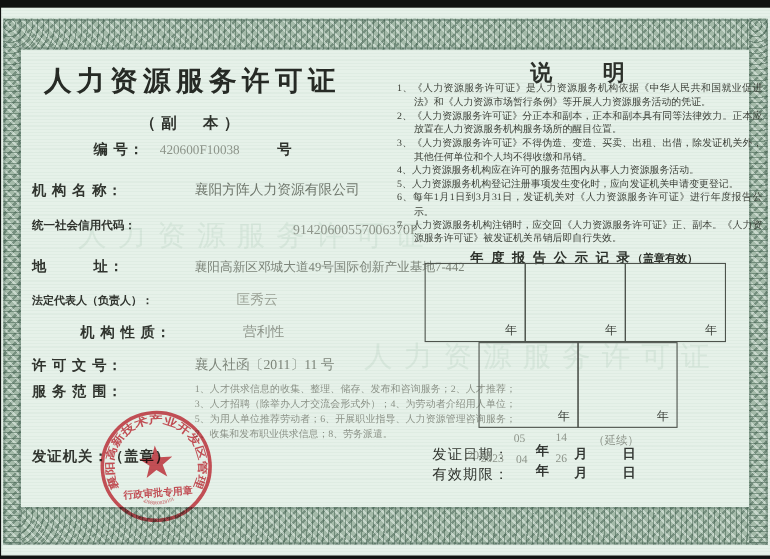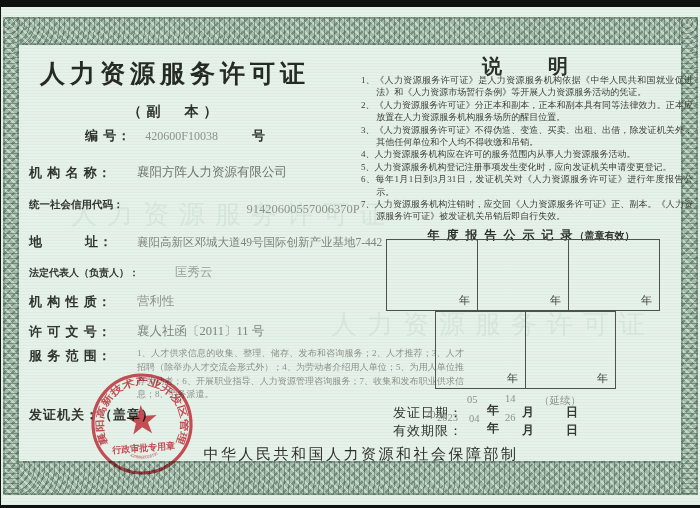--- a/index.html
+++ b/index.html
@@ -26,30 +26,30 @@
   
   .title{position:absolute;left:28px;top:50px;width:292px;text-align:center;
          font-size:25px;font-weight:bold;letter-spacing:5px;color:#262a25;white-space:nowrap;}
   .subtitle{position:absolute;left:28px;top:96px;width:292px;text-align:center;
             font-size:14px;font-weight:bold;letter-spacing:5px;color:#2e322c;}
   .serial{position:absolute;left:84px;top:120px;font-size:13px;color:#2e322c;white-space:nowrap;}
   .serial .slabel{font-weight:bold;letter-spacing:1px;}
   .serial .svalue{margin-left:14px;font-size:12px;color:#8d948a;}
   .serial .ssuffix{margin-left:34px;font-weight:bold;}
 
-  .frow{position:absolute;left:28px;width:440px;display:flex;align-items:flex-start;}
+  .frow{position:absolute;left:28px;width:440px;display:flex;align-items:flex-start;gap:40px;}
   .flabel{flex:0 0 108px;font-weight:bold;font-size:13px;letter-spacing:1px;color:#30342e;white-space:nowrap;}
   .fvalue{font-size:12.5px;color:#6e766b;white-space:nowrap;}
   .fr1{top:157px;}
   .fr2{top:189px;}  .fr2 .flabel{font-size:10.5px;letter-spacing:0;padding-top:2px;}
                     .fr2 .fvalue{flex:1;text-align:center;color:#8d948a;padding-top:6px;}
   .fr3{top:226px;}  .fr3 .fvalue{font-size:11.5px;color:#7d857a;padding-top:2px;}
   .fr4{top:257px;}  .fr4 .flabel{font-size:10px;letter-spacing:0;padding-top:2px;}
                     .fr4 .fvalue{color:#99a094;padding-left:36px;}
-  .fr5{top:286px;}  .fr5 .fvalue{color:#8d948a;}
+  .fr5{top:286px;margin-left:44px;}  .fr5 .fvalue{color:#8d948a;}
   .fr6{top:316px;}  .fr6 .fvalue{color:#7d857a;}
   .fr7{top:340px;}  .fr7 .fvalue{white-space:normal;width:327px;font-size:9px;line-height:13.8px;
                                  color:#8b9287;text-align:justify;}
   .issuer{position:absolute;left:28px;top:399px;font-size:13px;font-weight:bold;
           letter-spacing:1px;color:#30342e;}
   .stamp{position:absolute;left:86px;top:362px;width:110px;height:110px;
          mix-blend-mode:multiply;opacity:.9;transform:rotate(-4deg);}
 
   
   .notes-title{position:absolute;left:390px;top:46px;width:270px;text-align:center;
@@ -197,16 +197,15 @@
     <span class="dt dt-typed p-ext">（延续）</span>
 
     <span class="dt dt-label p-vl">有效期限：</span>
     <span class="dt dt-typed p-y2">2023</span>
     <span class="dt dt-unit p-uy2">年</span>
     <span class="dt dt-typed p-m2">04</span>
     <span class="dt dt-unit p-um2">月</span>
     <span class="dt dt-typed p-d2">26</span>
     <span class="dt dt-unit p-ud2">日</span>
 
-    <div class="footer">中华人民共和国人力资源和社会保障部制</div>
 
   </div>
 </div>
 
 </body></html>

